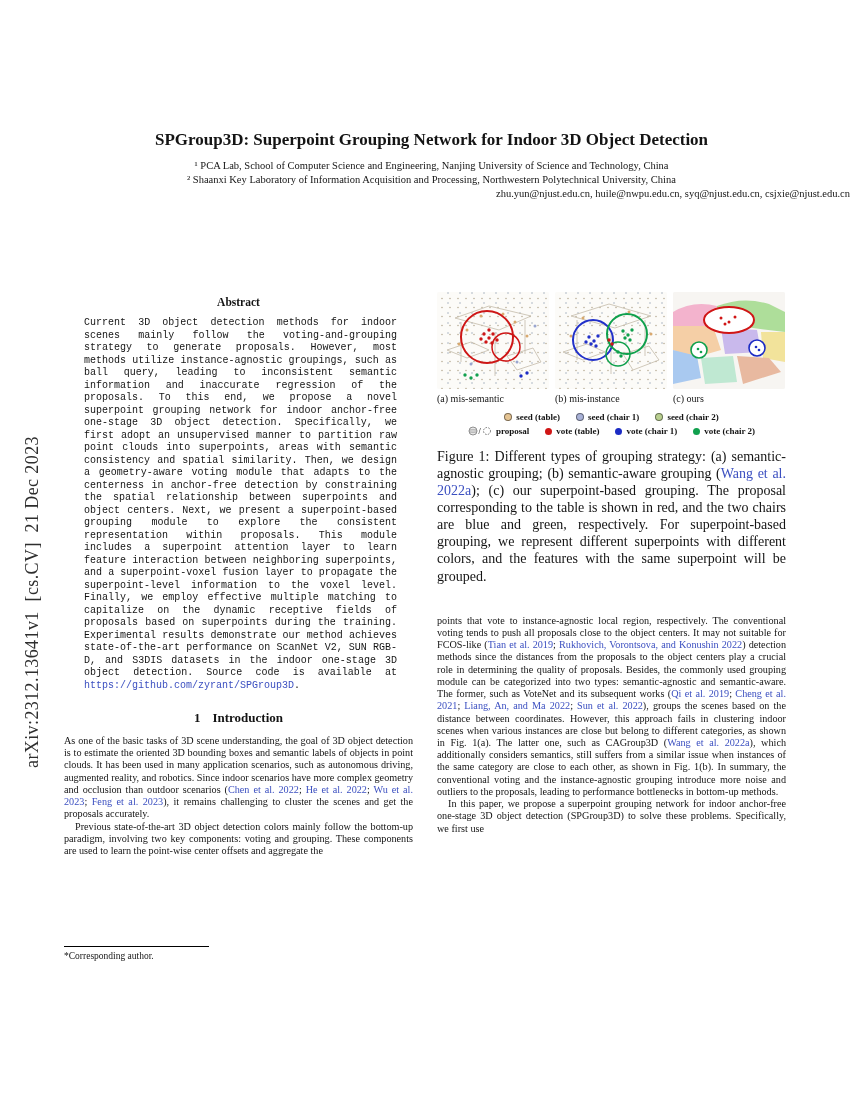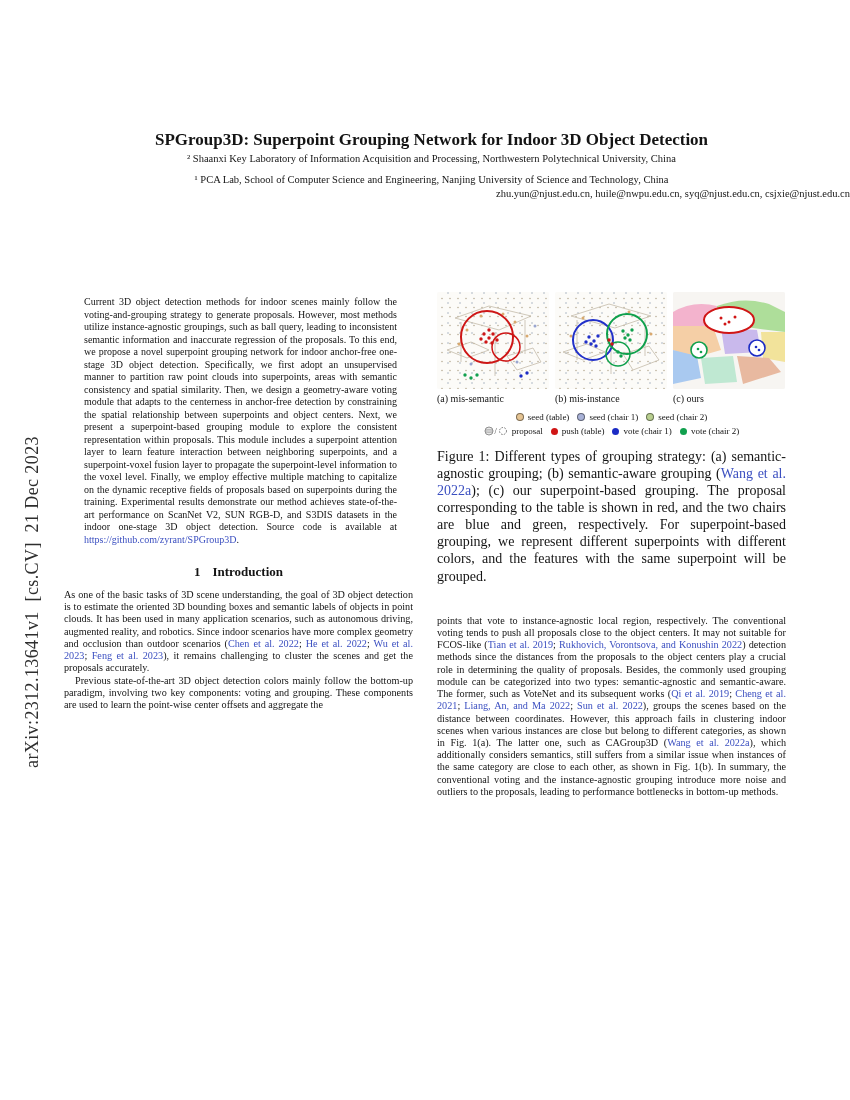--- a/index.html
+++ b/index.html
@@ -19,21 +19,21 @@
   .header { position:absolute; left:0; top:130px; width:850px; text-align:center;padding-left:13px; }
   .title { font-size:17px; font-weight:bold; }
   .authors { margin-top:30px; font-size:12.5px; font-weight:bold; }
   .affil { margin-top:3px; font-size:10.5px; }
   .affil.first { margin-top:10px; }
   .emails { margin-top:3px; font-size:10.5px;text-align:right; }
   
   .col-left  { position:absolute; left:64px;  top:296px; width:349px; }
   .col-right { position:absolute; left:437px; top:292px; width:349px; }
   .abs-head { text-align:center; font-weight:bold; font-size:11.5px; margin-bottom:9px; }
-  .abs-body { margin:0 16px 0 20px; font-size:10px; line-height:1.25; text-align:justify; }
+  .abs-body { margin:0 16px 0 20px; font-size:10px; line-height:1.25; text-align:justify;font-family:Liberation Mono, monospace; }
   .sec-head { text-align:center; font-size:13px; font-weight:bold; margin-top:18px; margin-bottom:9px; }
   .sec-head .sec-num { margin-right:12px; }
   .para { font-size:10.2px; line-height:1.2; text-align:justify; }
   .para.indent { text-indent:11px; }
   .cite { color:var(--citation, #3b4fc0); }
   .link { color:var(--link, #3b4fc0); }
   
   .fig-panels { display:flex; gap:6px; }
   .panel {
     width:112px; height:97px; border-radius:2px; overflow:hidden;
@@ -42,45 +42,46 @@
       radial-gradient(#cdc5b4 0.8px, transparent 1.05px),
       radial-gradient(#c3cad2 0.7px, transparent 0.95px);
     background-size:8px 9px, 12px 10px;
     background-position:1px 2px, 5px 6px;
   }
   .panel.plain { background-image:none; background-color:#f7f5f2; }
   .panel svg { display:block; }
   .subcaps { display:flex; gap:6px; margin-top:4px; font-size:10px; }
   .subcap { width:112px; }
   .legend { margin-top:8px; font-size:9px; }
-  .legend-row { display:flex; justify-content:center; align-items:center; gap:8px; margin-top:4px; }
+  .legend-row { display:flex; justify-content:center; align-items:center; gap:16px; margin-top:4px;font-weight:bold; }
   .leg-item { display:flex; align-items:center; gap:4px; }
   .swatch { width:8px; height:8px; border-radius:50%; border:1px solid rgba(0,0,0,0.45); display:inline-block; }
   .dot { width:7px; height:7px; border-radius:50%; display:inline-block; }
   .caption { margin-top:12px; font-size:14px; line-height:1.22; text-align:justify; }
   .right-text { margin-top:30px; }
   
   .footnote { position:absolute; left:64px; top:946px; width:349px; font-size:9.5px; }
   .footnote-rule { width:145px; border-top:1px solid #000; margin-bottom:4px; }
 </style>
 </head>
 <body style="--citation: #3b4fc0; --link: #3b4fc0;">
 
 <div class="page">
 
   <div class="arxiv">arXiv:2312.13641v1  [cs.CV]  21 Dec 2023</div>
 
   <div class="header">
     <div class="title">SPGroup3D: Superpoint Grouping Network for Indoor 3D Object Detection</div>
+    <div class="affil first">¹ PCA Lab, School of Computer Science and Engineering, Nanjing University of Science and Technology, China</div>
     <div class="affil">² Shaanxi Key Laboratory of Information Acquisition and Processing, Northwestern Polytechnical University, China</div>
-    <div class="affil first">¹ PCA Lab, School of Computer Science and Engineering, Nanjing University of Science and Technology, China</div>
     <div class="emails">zhu.yun@njust.edu.cn, huile@nwpu.edu.cn, syq@njust.edu.cn, csjxie@njust.edu.cn</div>
   </div>
 
   <div class="col-left">
+    <div class="abs-head">Abstract</div>
     <div class="abs-body"><span>Current 3D object detection methods for indoor scenes mainly follow the voting-and-grouping strategy to generate proposals. However, most methods utilize instance-agnostic groupings, such as ball query, leading to inconsistent semantic information and inaccurate regression of the proposals. To this end, we propose a novel superpoint grouping network for indoor anchor-free one-stage 3D object detection. Specifically, we first adopt an unsupervised manner to partition raw point clouds into superpoints, areas with semantic consistency and spatial similarity. Then, we design a geometry-aware voting module that adapts to the centerness in anchor-free detection by constraining the spatial relationship between superpoints and object centers. Next, we present a superpoint-based grouping module to explore the consistent representation within proposals. This module includes a superpoint attention layer to learn feature interaction between neighboring superpoints, and a superpoint-voxel fusion layer to propagate the superpoint-level information to the voxel level. Finally, we employ effective multiple matching to capitalize on the dynamic receptive fields of proposals based on superpoints during the training. Experimental results demonstrate our method achieves state-of-the-art performance on ScanNet V2, SUN RGB-D, and S3DIS datasets in the indoor one-stage 3D object detection. Source code is available at </span><span class="link">https://github.com/zyrant/SPGroup3D</span><span>.</span></div>
 
     <div class="sec-head">
       <span class="sec-num">1</span><span>Introduction</span>
     </div>
     <div class="para"><span>As one of the basic tasks of 3D scene understanding, the goal of 3D object detection is to estimate the oriented 3D bounding boxes and semantic labels of objects in point clouds. It has been used in many application scenarios, such as autonomous driving, augmented reality, and robotics. Since indoor scenarios have more complex geometry and occlusion than outdoor scenarios (</span><span class="cite">Chen et al. 2022</span><span>; </span><span class="cite">He et al. 2022</span><span>; </span><span class="cite">Wu et al. 2023</span><span>; </span><span class="cite">Feng et al. 2023</span><span>), it remains challenging to cluster the scenes and get the proposals accurately.</span></div>
     <div class="para indent">Previous state-of-the-art 3D object detection colors mainly follow the bottom-up paradigm, involving two key components: voting and grouping. These components are used to learn the point-wise center offsets and aggregate the</div>
   </div>
 
   <div class="col-right">
@@ -236,32 +237,37 @@
             <circle cx="5" cy="5" r="4" fill="#e9e9e9" stroke="#777" stroke-width="0.8"></circle>
             <path d="M1 5 H9" stroke="#999" stroke-width="0.6"></path>
             <ellipse cx="5" cy="5" rx="4" ry="1.6" fill="none" stroke="#999" stroke-width="0.6"></ellipse>
             <text x="10.5" y="8" font-size="8" fill="#333">/</text>
             <circle cx="19" cy="5" r="3.5" fill="none" stroke="#555" stroke-width="0.8" stroke-dasharray="1.6 1.3"></circle>
           </svg>
           <span>proposal</span>
         </span>
         <span class="leg-item">
           <span class="dot" style="background: rgb(208, 21, 21);"></span>
-          <span>push (table)</span>
+          <span>vote (table)</span>
         </span>
         <span class="leg-item">
           <span class="dot" style="background: rgb(27, 43, 196);"></span>
           <span>vote (chair 1)</span>
         </span>
         <span class="leg-item">
           <span class="dot" style="background: rgb(17, 160, 78);"></span>
           <span>vote (chair 2)</span>
         </span>
       </div>
     </div>
 
     <div class="caption"><span>Figure 1: Different types of grouping strategy: (a) semantic-agnostic grouping; (b) semantic-aware grouping (</span><span class="cite">Wang et al. 2022a</span><span>); (c) our superpoint-based grouping. The proposal corresponding to the table is shown in red, and the two chairs are blue and green, respectively. For superpoint-based grouping, we represent different superpoints with different colors, and the features with the same superpoint will be grouped.</span></div>
 
     <div class="para right-text"><span>points that vote to instance-agnostic local region, respectively. The conventional voting tends to push all proposals close to the object centers. It may not suitable for FCOS-like (</span><span class="cite">Tian et al. 2019</span><span>; </span><span class="cite">Rukhovich, Vorontsova, and Konushin 2022</span><span>) detection methods since the distances from the proposals to the object centers play a crucial role in determining the quality of proposals. Besides, the commonly used grouping module can be categorized into two types: semantic-agnostic and semantic-aware. The former, such as VoteNet and its subsequent works (</span><span class="cite">Qi et al. 2019</span><span>; </span><span class="cite">Cheng et al. 2021</span><span>; </span><span class="cite">Liang, An, and Ma 2022</span><span>; </span><span class="cite">Sun et al. 2022</span><span>), groups the scenes based on the distance between coordinates. However, this approach fails in clustering indoor scenes when various instances are close but belong to different categories, as shown in Fig. 1(a). The latter one, such as CAGroup3D (</span><span class="cite">Wang et al. 2022a</span><span>), which additionally considers semantics, still suffers from a similar issue when instances of the same category are close to each other, as shown in Fig. 1(b). In summary, the conventional voting and the instance-agnostic grouping introduce more noise and outliers to the proposals, leading to performance bottlenecks in bottom-up methods.</span></div>
-  </div>
-
+    <div class="para indent">In this paper, we propose a superpoint grouping network for indoor anchor-free one-stage 3D object detection (SPGroup3D) to solve these problems. Specifically, we first use</div>
+  </div>
+
+  <div class="footnote">
+    <div class="footnote-rule"></div>
+    <div>*Corresponding author.</div>
+  </div>
 
 </div>
 
 </body></html>

